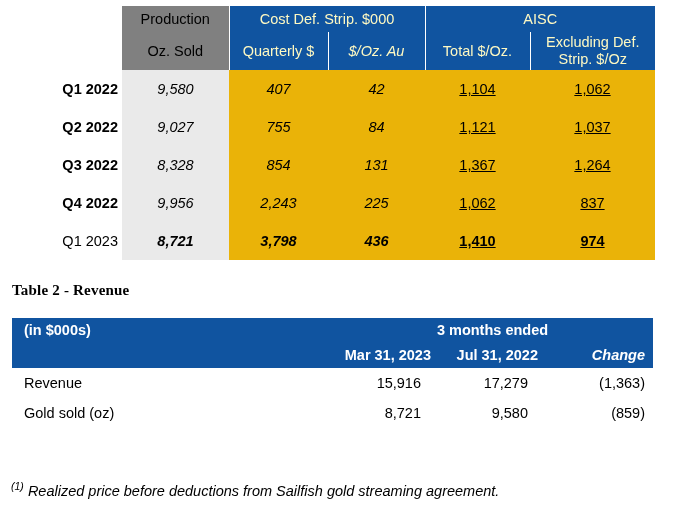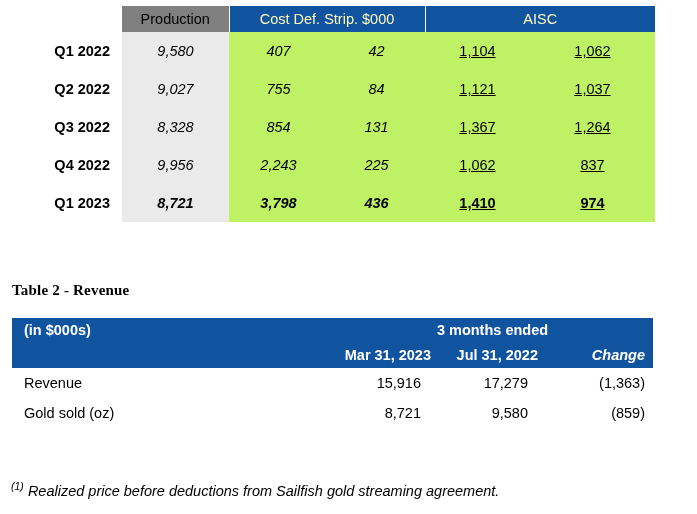--- a/index.html
+++ b/index.html
@@ -69,35 +69,35 @@
   .hdr-blue.last { border-right: none; }
   .hdr-blue.second { height: 38px; }
   .hdr-blue.ital { font-style: italic; }
 
   .t1 tbody td {
     height: 38px;
     vertical-align: middle;
   }
   .t1 td.rowlabel {
     text-align: right;
-    padding-right: 12px;
+    padding-right: 4px;
     font-weight: bold;
     font-size: 14.5px;
     background: #ffffff;
   }
   .t1 td.val {
     text-align: center;
     font-style: italic;
-    background: #bef264;
+    background: #eab308;
   }
   .t1 td.val.shade {
     background: #eaeaea;
   }
   .t1 tbody tr.total-row td.val { font-weight: bold; }
-  .t1 tbody tr.total-row td.rowlabel { font-weight: bold; margin-left: 40px; }
+  .t1 tbody tr.total-row td.rowlabel { font-weight: normal; margin-left: 40px; }
   .t1 td.val.nonital { font-style: normal; text-decoration: underline; }
   .t1 tbody tr.total-row td.val.nonital { font-style: normal; font-weight: bold; }
 
   
   #t2-title {
     position: absolute;
     left: 12px;
     top: 282px;
     font-size: 15px;
     font-weight: bold;
@@ -194,20 +194,28 @@
         <col class="c-total">
         <col class="c-excl">
     </colgroup>
     <thead>
       <tr>
         <th class="hdr-blank"></th>
         <th class="hdr-gray">Production</th>
         <th class="hdr-blue" colspan="2">Cost Def. Strip. $000</th>
         <th class="hdr-blue last" colspan="2">AISC</th>
       </tr>
+      <tr>
+        <th class="hdr-blank"></th>
+        <th class="hdr-gray second">Oz. Sold</th>
+        <th class="hdr-blue second">Quarterly $</th>
+        <th class="hdr-blue second ital">$/Oz. Au</th>
+        <th class="hdr-blue second">Total $/Oz.</th>
+        <th class="hdr-blue second last">Excluding Def. Strip. $/Oz</th>
+      </tr>
     </thead>
     <tbody>
       <tr>
         <td class="rowlabel">Q1 2022</td>
         <td class="val shade">9,580</td>
         <td class="val">407</td>
         <td class="val">42</td>
         <td class="val nonital">1,104</td>
         <td class="val nonital">1,062</td>
       </tr>

